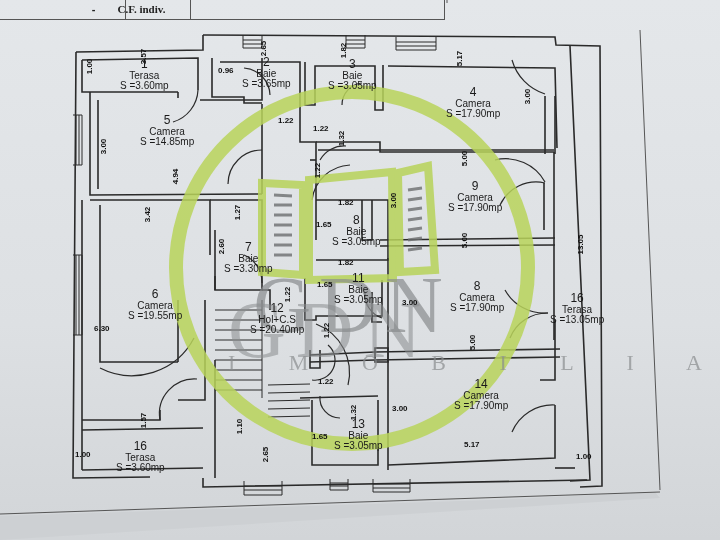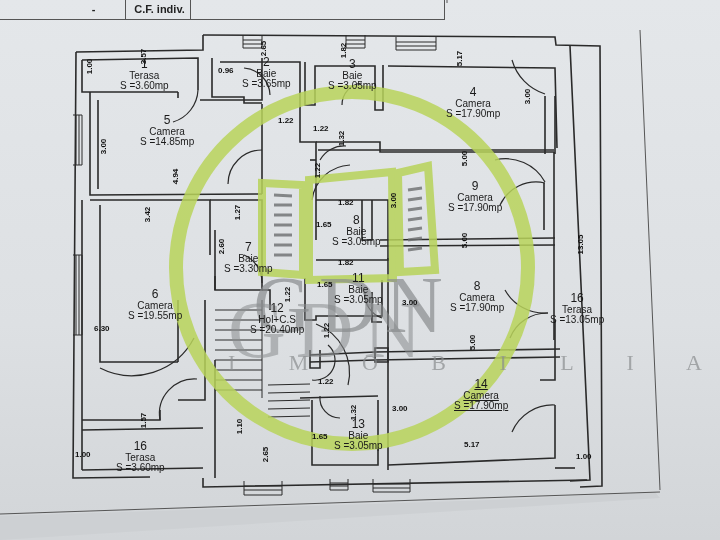--- a/index.html
+++ b/index.html
@@ -18,21 +18,21 @@
   .wm-text{position:absolute;white-space:nowrap;font-family:"Liberation Serif",serif;}
 </style>
 </head>
 <body>
 
 <div class="paper">
 
   <div class="hdr">
     <span class="c" style="left:0;width:187px;">-</span>
     <span class="sep" style="left:125px;"></span>
-    <span class="c" style="left:127px;width:65px;">C.F. indiv.</span>
+    <span class="c" style="left:109px;width:65px;font-family:Liberation Serif, serif;">C.F. indiv.</span>
     <span class="sep" style="left:190px;"></span>
   </div>
 
   <svg width="720" height="540" viewBox="0 0 720 540">
 
     <polyline points="447,0 447,3" stroke="#555" fill="none"></polyline>
     <polyline points="0,512 720,486" stroke="none" fill="none"></polyline>
     <path d="M0 516 L490 500 L655 492 L660 498 L0 540 Z" fill="#cdd0d3" stroke="none"></path>
     <line x1="0" y1="514" x2="660" y2="492" stroke="#555" stroke-width="1"></line>
     <line x1="640" y1="30" x2="660" y2="490" stroke="#555" stroke-width="1"></line>
@@ -229,21 +229,21 @@
   <div class="lbl" style="left:250px;top:302px;">
     <span class="n">12</span>
       <span class="t">Hol+C.S</span>
       <span class="s">S =20.40mp</span>
   </div>
   <div class="lbl" style="left:334px;top:418px;">
     <span class="n">13</span>
       <span class="t">Baie</span>
       <span class="s">S =3.05mp</span>
   </div>
-  <div class="lbl" style="left:454px;top:378px;text-decoration:underline;">
+  <div class="lbl" style="left:454px;top:378px;">
     <span class="n">14</span>
       <span class="t">Camera</span>
       <span class="s">S =17.90mp</span>
   </div>
   <div class="lbl" style="left:550px;top:292px;">
     <span class="n">16</span>
       <span class="t">Terasa</span>
       <span class="s">S =13.05mp</span>
   </div>
   <div class="lbl" style="left:116px;top:440px;">

